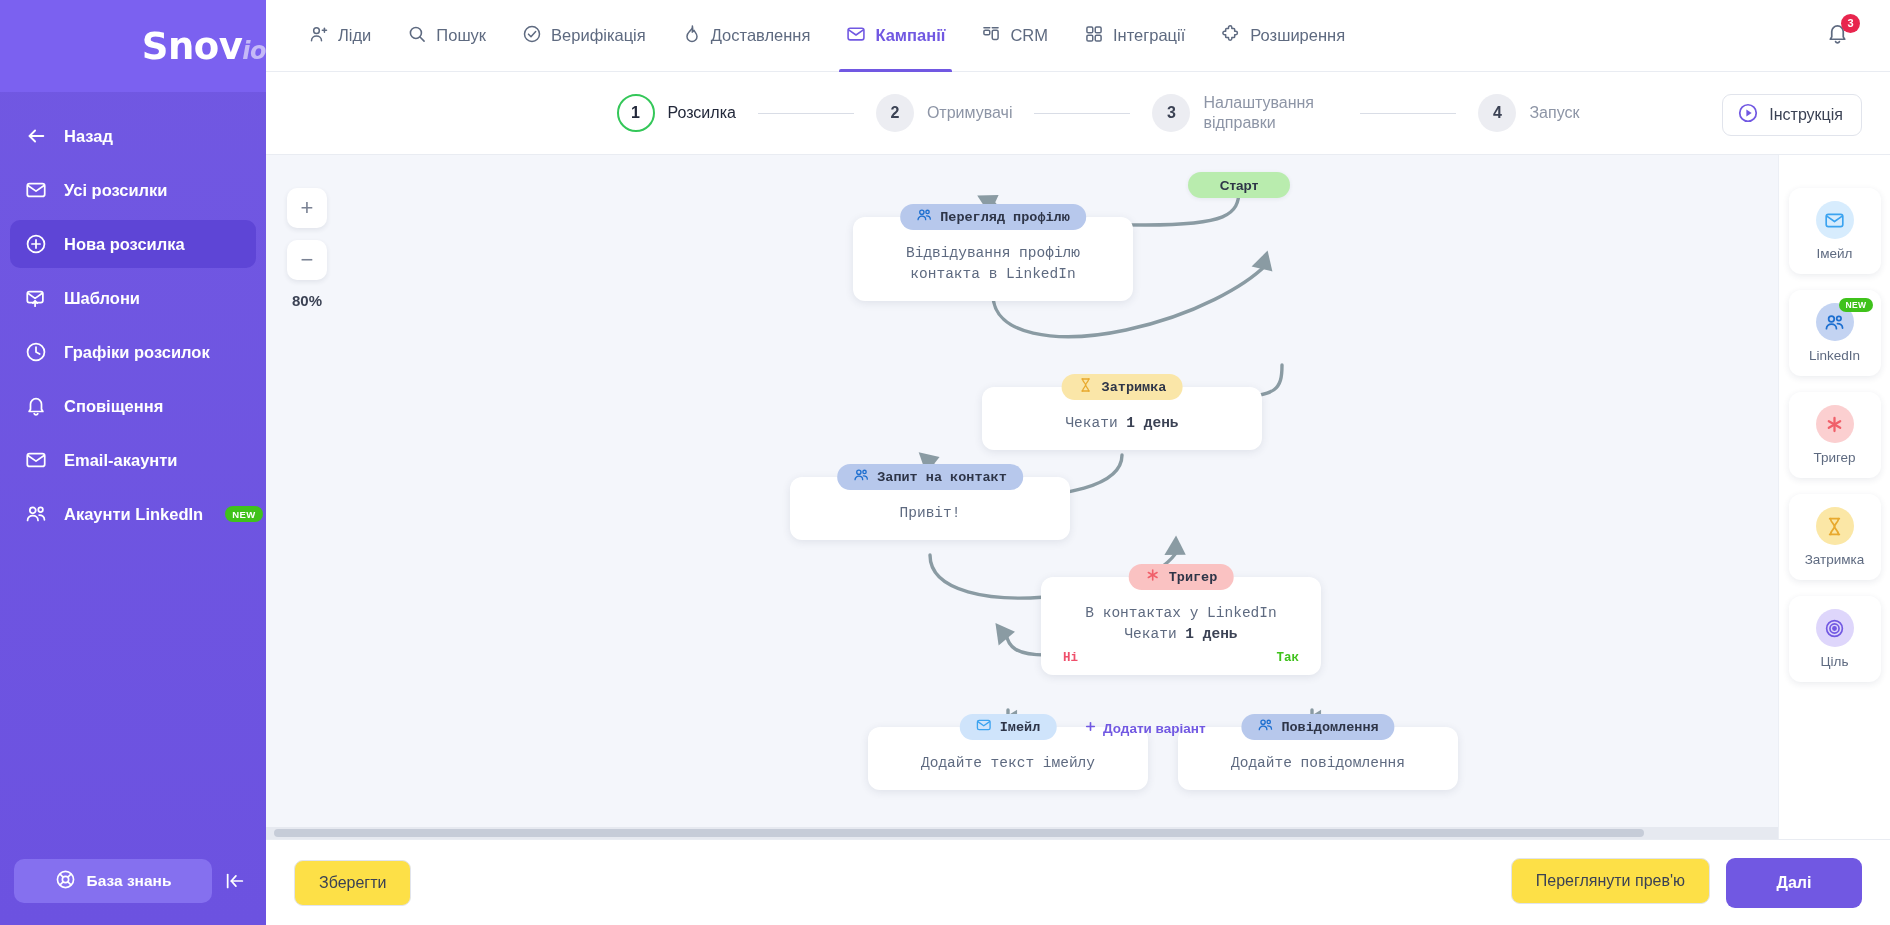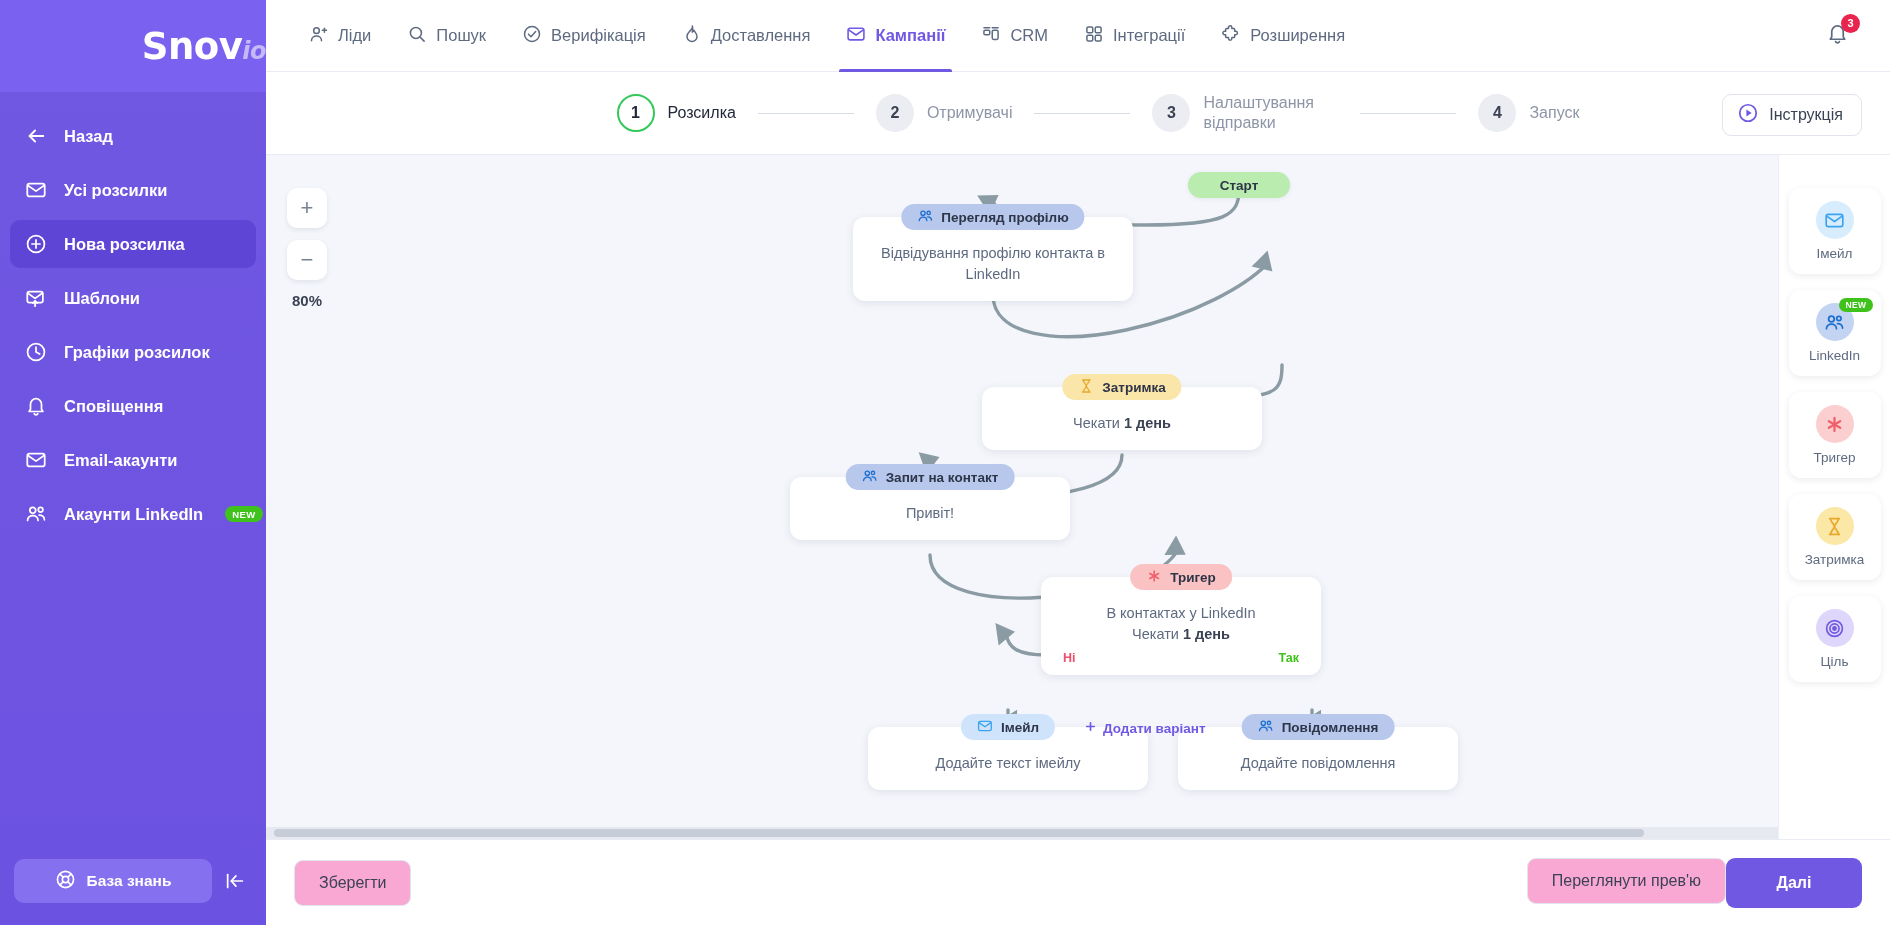--- a/index.html
+++ b/index.html
@@ -132,21 +132,21 @@
     display: flex; align-items: center; justify-content: center;
     font-size: 22px; color: #7a8294; cursor: pointer; margin-bottom: 12px;
     user-select: none;
   }
   .zoom-val { font-size: 15px; font-weight: 700; color: #3b4254; text-align: center; width: 40px; }
 
   
   .node {
     position: absolute; background: #fff; border-radius: 12px;
     box-shadow: 0 2px 8px rgba(36,48,80,.10);
-    z-index: 5; cursor: pointer;
+    z-index: 5; cursor: pointer; font-family: Liberation Mono, monospace;
   }
   .node-body {
     padding: 26px 16px 16px 16px; text-align: center;
     font-size: 14.5px; color: #5e6a80; line-height: 1.45;
   }
   .node-body b { color: #3b4254; font-weight: 700; }
   .pill {
     position: absolute; top: -13px; left: 50%; transform: translateX(-50%);
     height: 26px; padding: 0 16px; border-radius: 13px;
     display: flex; align-items: center; gap: 8px; white-space: nowrap;
@@ -211,24 +211,24 @@
   
   .footer {
     position: absolute; left: 266px; right: 0; bottom: 0; height: 86px;
     background: #fff; border-top: 1px solid #e9ecf2;
     display: flex; align-items: center; z-index: 20;
   }
   .btn {
     height: 46px; border-radius: 9px; display: flex; align-items: center; justify-content: center;
     font-size: 16px; cursor: pointer; padding: 0 24px; white-space: nowrap;
   }
-  .btn-outline { border: 1px solid #e1e4ec; background: #f9a8d4; color: #3b4254; }
+  .btn-outline { border: 1px solid #e1e4ec; background: #fde047; color: #3b4254; }
   .btn-primary { background: #7158e2; color: #fff; font-weight: 700; }
   #save-btn { margin-left: 28px; }
-  .footer-right { margin-left: auto; display: flex; margin-right: 28px; }
+  .footer-right { margin-left: auto; display: flex; gap: 16px; margin-right: 28px; }
   #next-btn { min-width: 136px; height: 50px; }
 </style>
 </head>
 <body>
 
 <div id="app">
 
   <aside class="sidebar">
     <div class="logo-area">
       <div class="logo"><span>Snov</span><span class="io">io</span></div>

